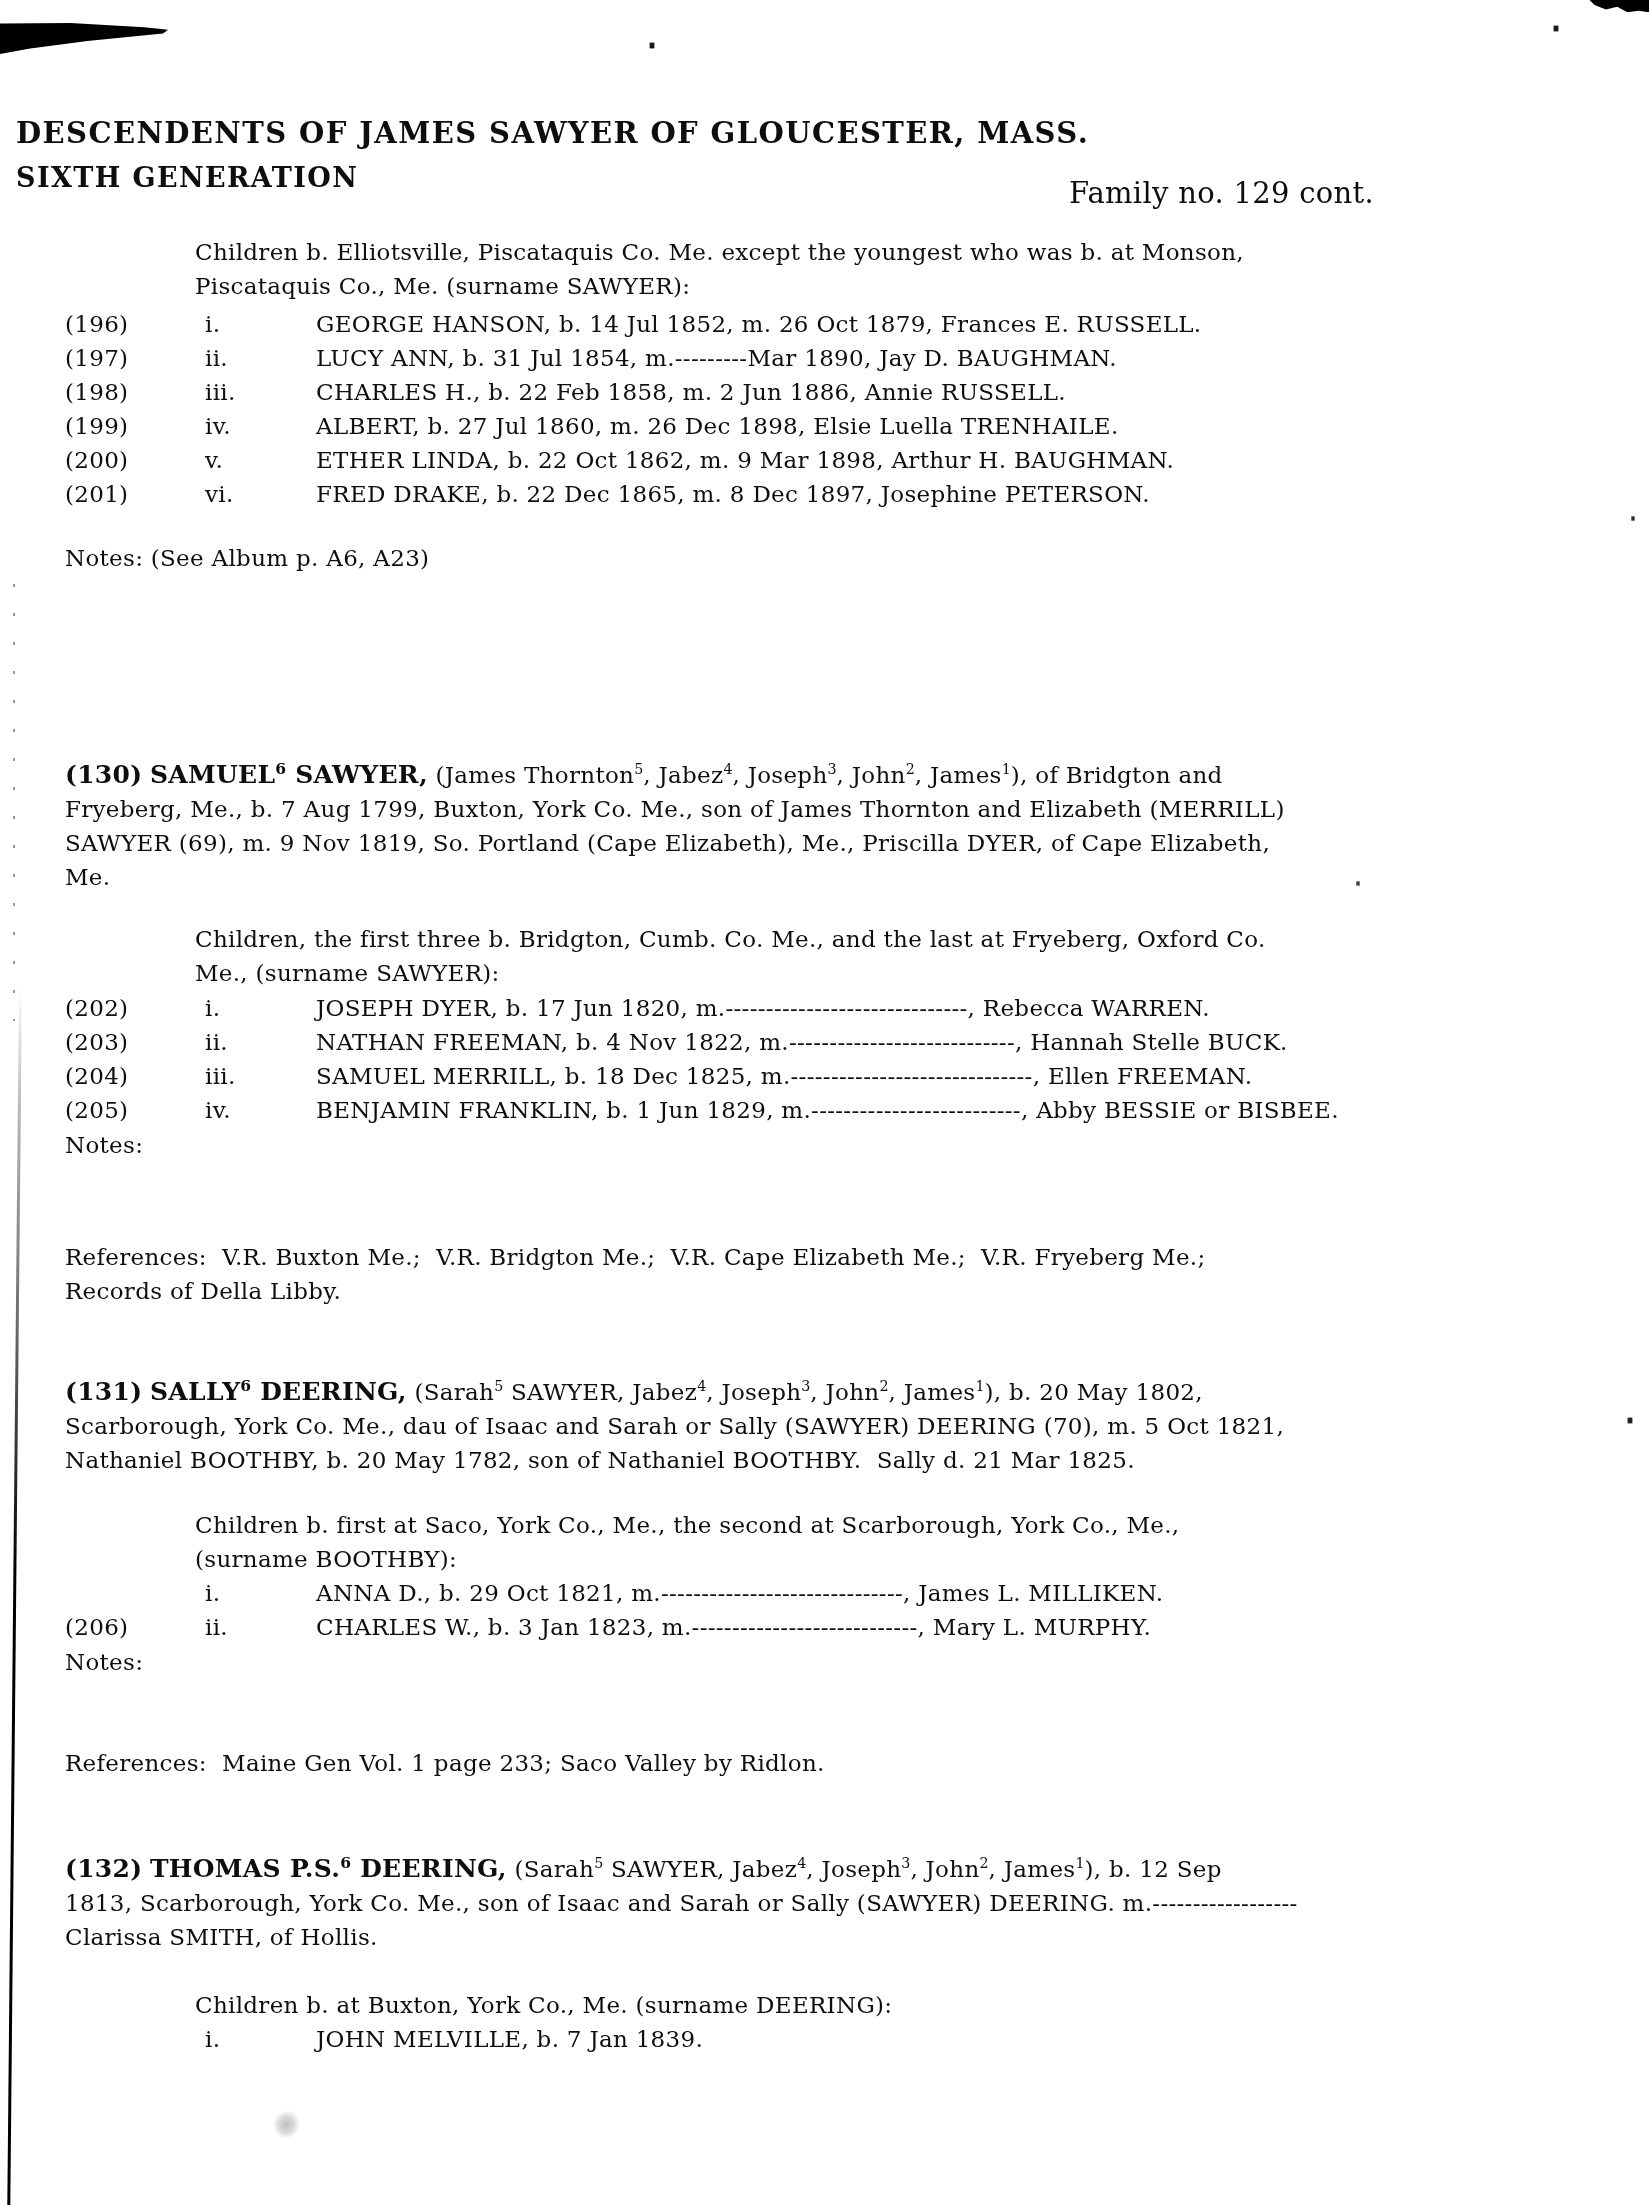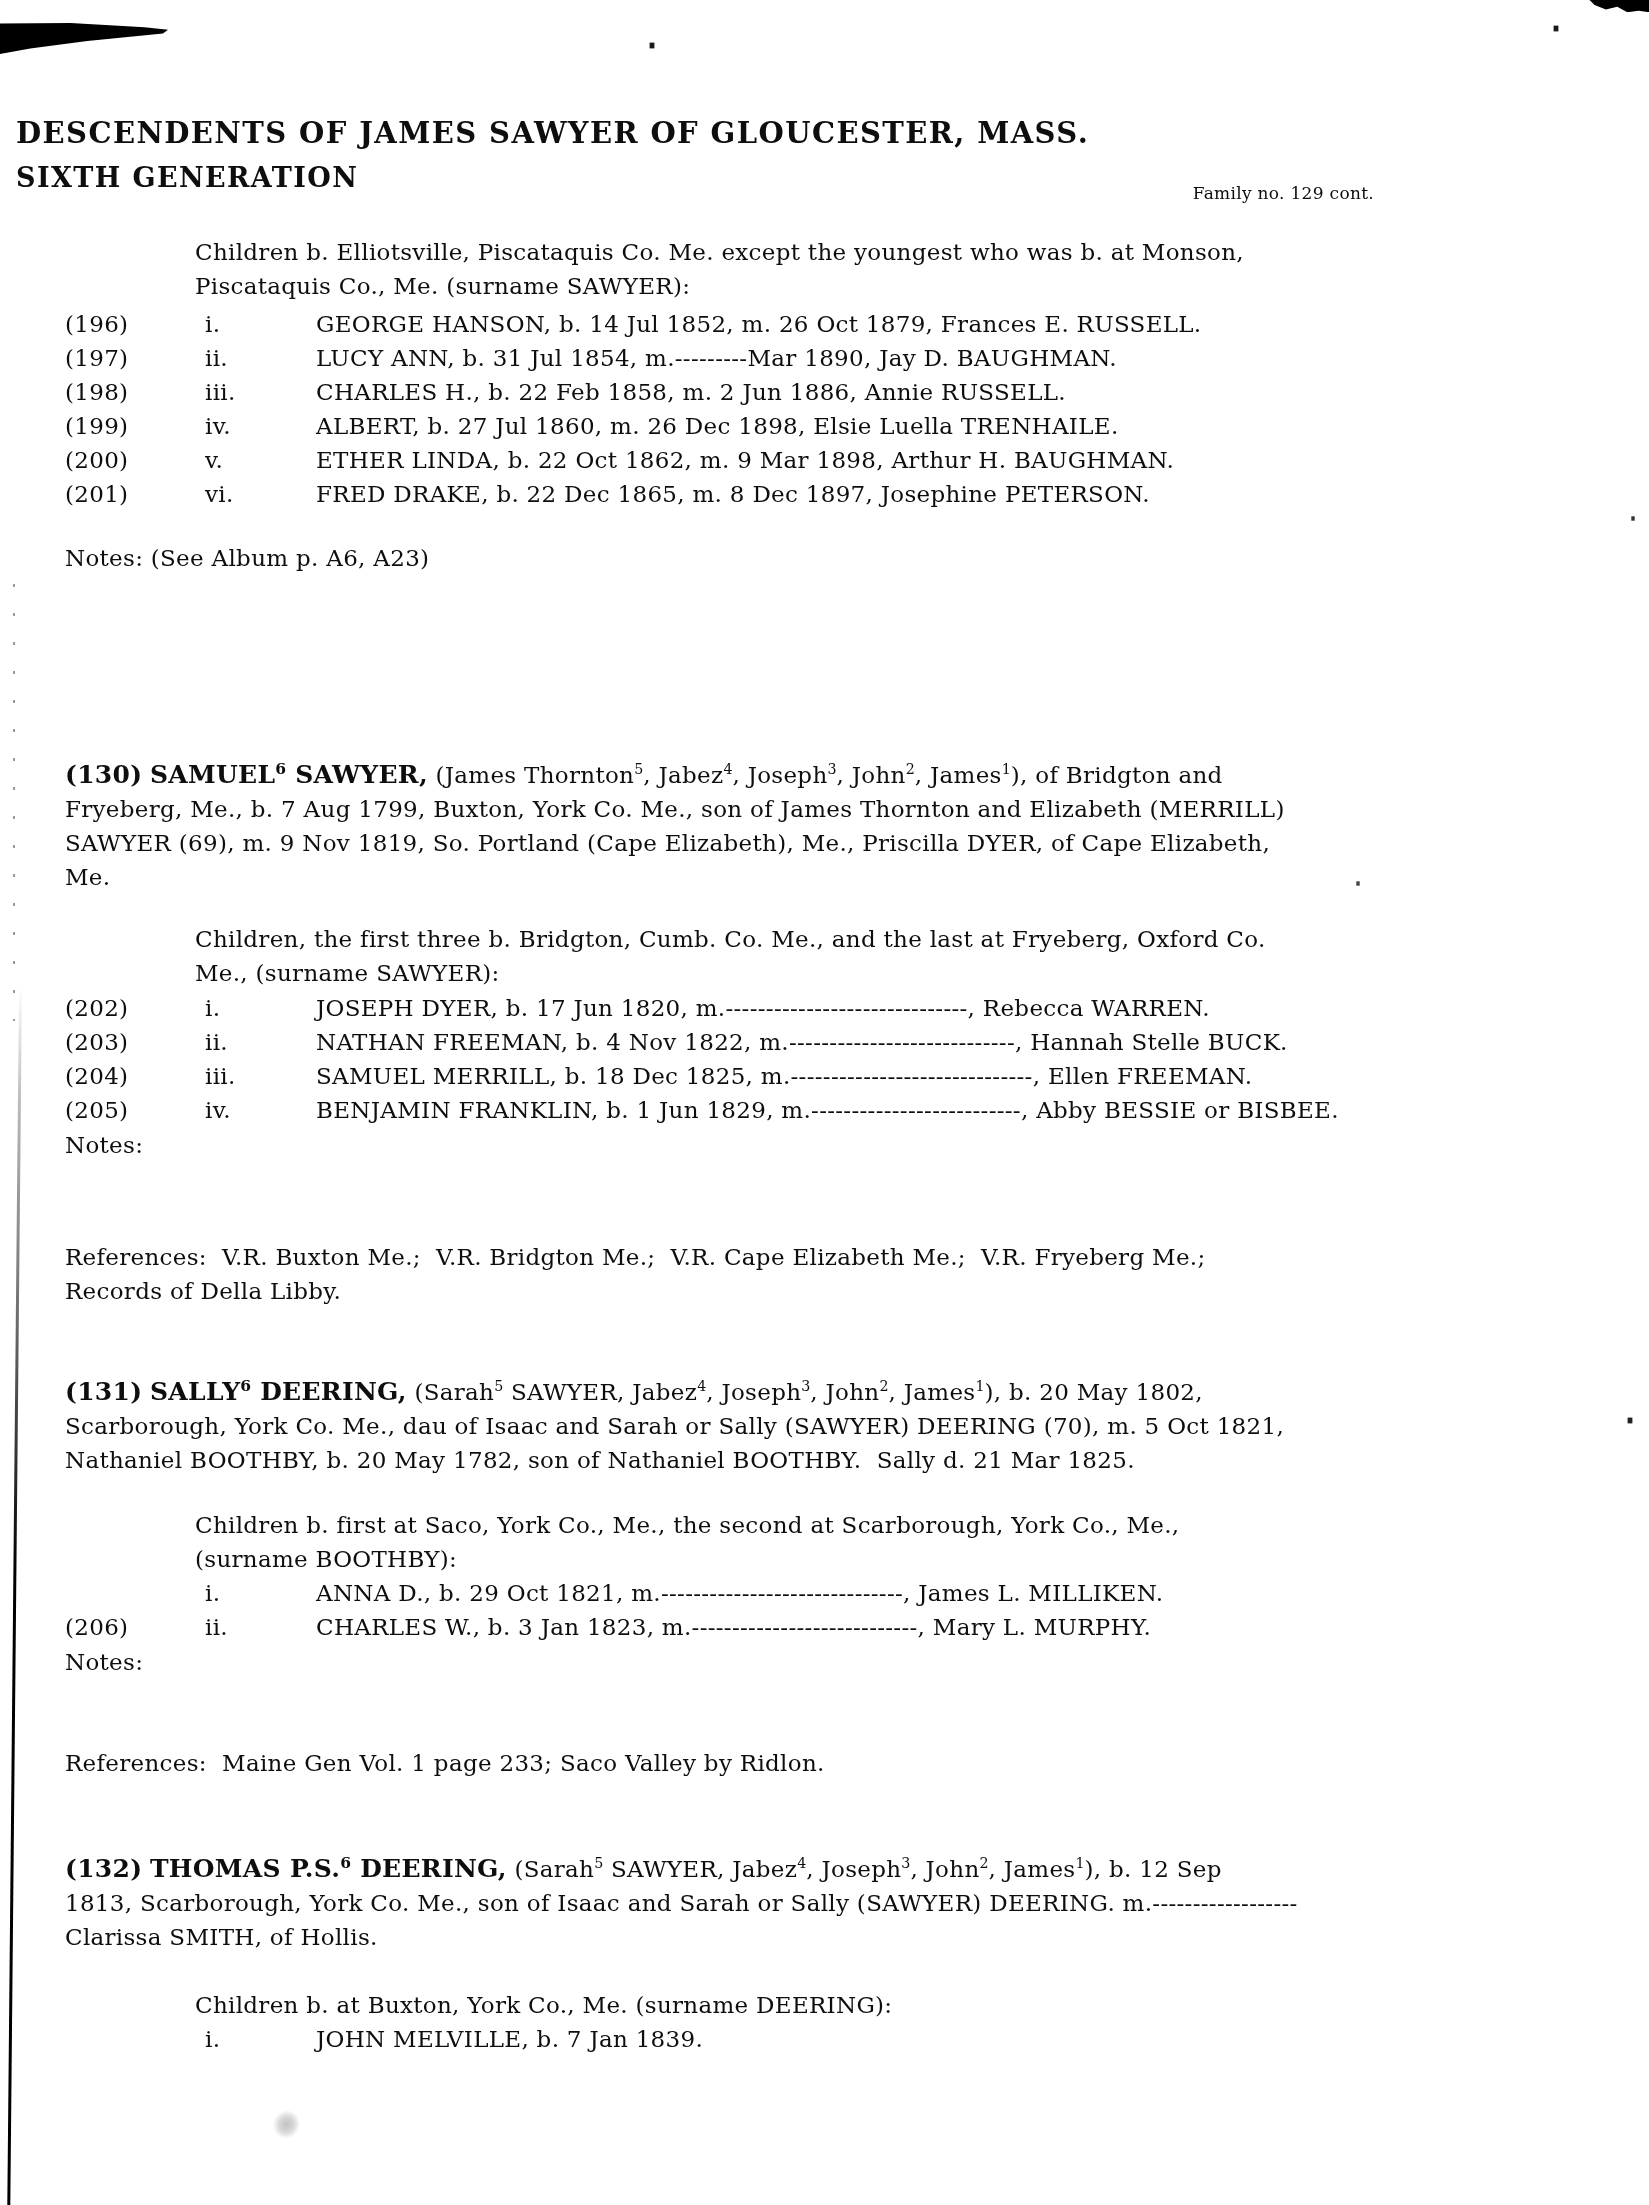--- a/index.html
+++ b/index.html
@@ -15,21 +15,21 @@
   .block{
     margin:0;
     font-size:23px;
     line-height:34px;
     letter-spacing:0.3px;
     white-space:pre-wrap;
   }
   .center{left:16px;width:100%;text-align:left;}
   .title{font-size:29px;letter-spacing:1.4px;font-weight:bold;}
   .subtitle{font-size:27px;letter-spacing:1.4px;font-weight:bold;}
-  .family-note{font-size:17px;}
+  .family-note{font-size:29px;}
   .sec-num,.sec-name{font-weight:bold;font-size:25px;letter-spacing:0.3px;margin-top:21px;}
   sup{font-size:.62em;vertical-align:super;letter-spacing:0;}
   .list{left:65px;width:1531px;}
   .child-row{
     display:grid;
     grid-template-columns:130px 101px 1fr;
     height:34px;line-height:34px;
     font-size:23px;letter-spacing:0.3px;white-space:pre;gap:10px;
   }
   .pageno{font-size:24.6px;letter-spacing:0.7px;}

